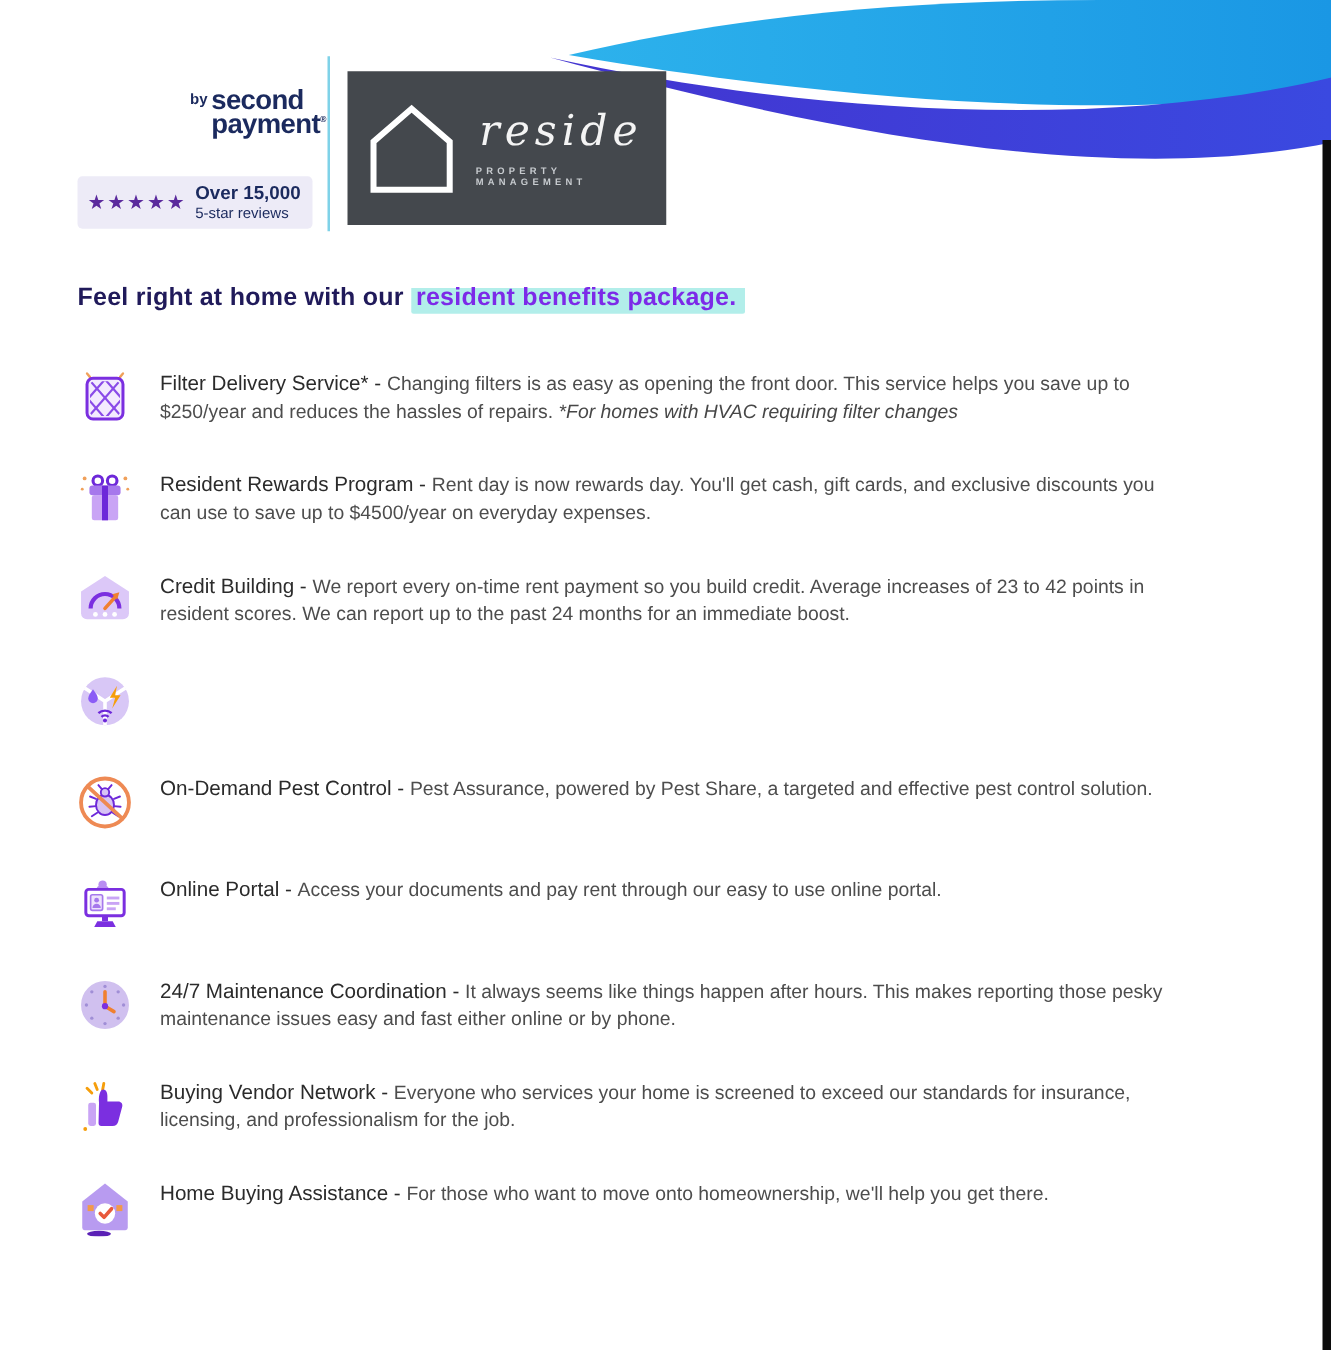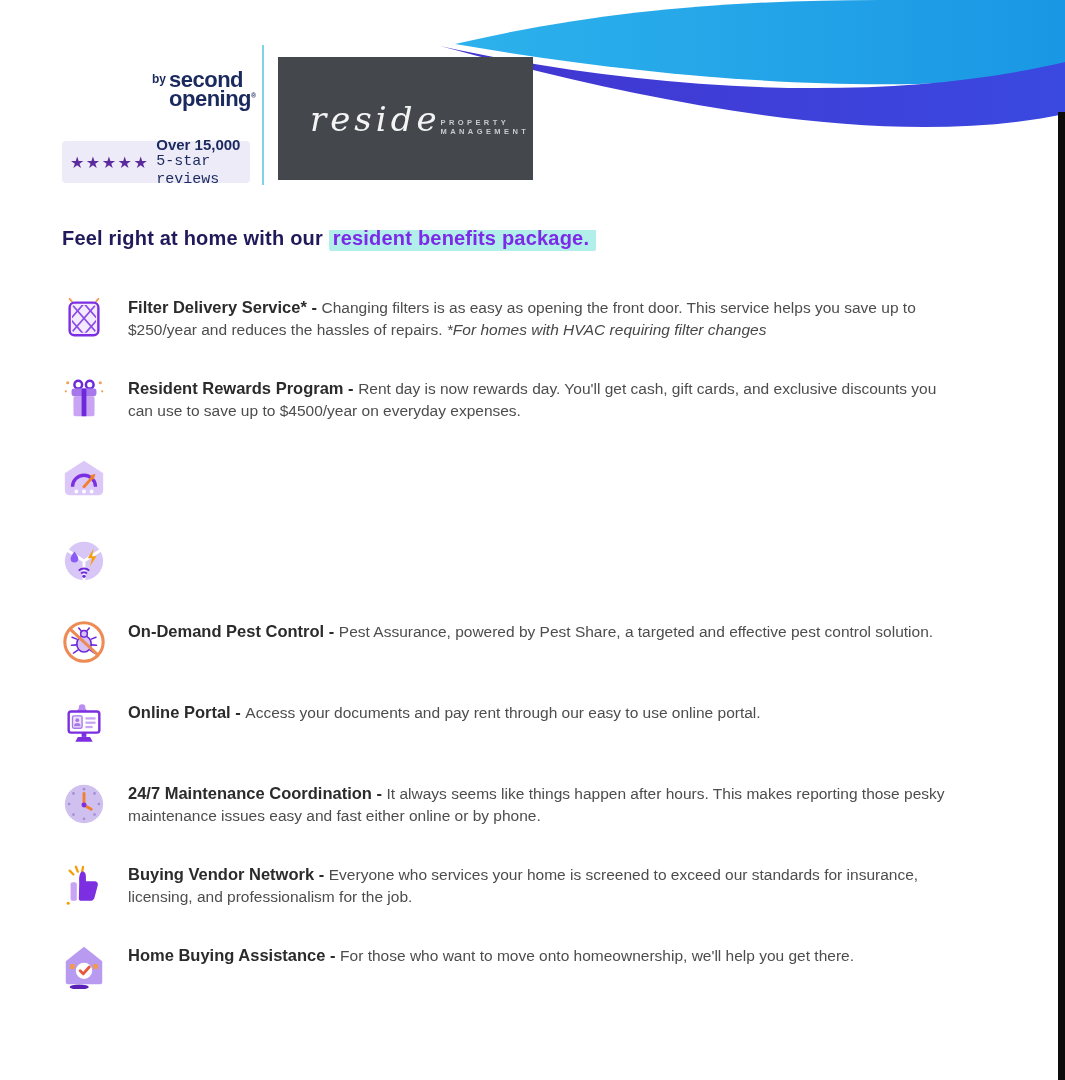--- a/index.html
+++ b/index.html
@@ -24,31 +24,31 @@
   .byline .sn { font-size:22px; font-weight:bold; letter-spacing:-0.5px; line-height:0.88; }
   .byline sup { font-size:7px; }
   .reviews {
     position:absolute; top:141px; left:62px; width:188px; height:42px; z-index:1;
     background:#edebf7; border-radius:4px; display:flex; align-items:center;
     padding:0 8px; box-sizing:border-box;
   }
   .stars { color:#5b2a9d; font-size:16px; letter-spacing:1.5px; }
   .rev-text { margin-left:7px; color:#1b2a5e; line-height:1.15; }
   .rev-line1 { font-size:15px; font-weight:bold; }
-  .rev-line2 { font-size:15px;font-family:Liberation Mono, monospace; }
+  .rev-line2 { font-size:12px; }
   .logo-divider {
     position:absolute; top:45px; left:262px; width:2px; height:140px;
     background:#7fd2e8; z-index:1;
   }
   .reside-box {
     position:absolute; top:57px; left:278px; width:255px; height:123px; z-index:1;
     background:#44484d; display:flex; align-items:center; padding:0 16px;
     box-sizing:border-box; gap:16px;
   }
-  .reside-text { display:flex; align-items:flex-end; }
+  .reside-text { display:flex; flex-direction:column; align-items:center; }
   .reside-name {
     font-family:"DejaVu Serif", serif; font-style:italic; color:#f4f4f4;
     font-size:34px; letter-spacing:4px; line-height:1;
   }
   .reside-sub {
     margin-top:10px; color:#c7cbcf; font-size:7.5px; letter-spacing:3.4px;
     font-weight:bold;
   }
   
   .headline {
@@ -67,21 +67,21 @@
   }
   .benefit { display:flex; align-items:flex-start; margin-bottom:33px; min-height:48px; }
   .ic {
     flex:0 0 48px; height:48px; margin-right:20px; display:flex;
     align-items:center; justify-content:center;
   }
   .btxt {
     margin:2px 0 0 0; font-size:15.5px; color:#4d4d4d; line-height:1.42;
     max-width:820px;
   }
-  .btitle { color:#2b2b2b; font-size:16.5px; font-weight:bold; }
+  .btitle { color:#2b2b2b; font-size:16.5px; font-weight:normal; }
   .bnote { color:#474747; }
 </style>
 </head>
 <body>
 
 <div class="page">
 
   <svg class="wave-svg" width="1065" height="230" viewBox="0 0 1065 230">
     <defs>
       <linearGradient id="wgl" x1="0" y1="0" x2="1" y2="0">
@@ -97,21 +97,21 @@
     <path d="M440 46 C640 90 880 106 1065 62 L1065 114 C880 152 640 100 440 46 Z" fill="url(#wgd)"></path>
   </svg>
 
   <div class="right-edge"></div>
 
 
   <div class="byline">
     <span class="by">by</span>
     <span class="stack">
       <span class="sn">second</span>
-      <span class="sn"><span>opening</span><sup>®</sup></span>
+      <span class="sn"><span>payment</span><sup>®</sup></span>
     </span>
   </div>
 
   <div class="reviews">
     <span class="stars">★★★★★</span>
     <span class="rev-text">
       <div class="rev-line1">Over 15,000</div>
       <div class="rev-line2">5-star reviews</div>
     </span>
   </div>
@@ -171,20 +171,21 @@
         <svg width="46" height="46" viewBox="0 0 48 48">
           <path d="M24 4 L44 17 L44 35 a5 5 0 0 1 -5 5 L9 40 a5 5 0 0 1 -5 -5 L4 17 Z" fill="#dcc8f8"></path>
           <path d="M12 31 a12 12 0 0 1 24 0" fill="none" stroke="#7b2fe0" stroke-width="3.5"></path>
           <path d="M24 31 L33 21" stroke="#f08030" stroke-width="3" stroke-linecap="round"></path>
           <path d="M36 17.5 l-6 1.8 4.2 4.2 Z" fill="#f08030"></path>
           <circle cx="16" cy="36" r="2" fill="#ffffff"></circle>
             <circle cx="24" cy="36" r="2" fill="#ffffff"></circle>
             <circle cx="32" cy="36" r="2" fill="#ffffff"></circle>
         </svg>
       </span>
+      <p class="btxt"><b class="btitle">Credit Building - </b><span>We report every on-time rent payment so you build credit. Average increases of 23 to 42 points in resident scores. We can report up to the past 24 months for an immediate boost.</span></p>
     </li>
 
     <li class="benefit">
       <span class="ic">
         <svg width="46" height="46" viewBox="0 0 48 48">
           <circle cx="24" cy="24" r="20" fill="#d8c7f6"></circle>
           <path d="M24 24 L24 44 M24 24 L7 13 M24 24 L41 13" stroke="#ffffff" stroke-width="3" fill="none"></path>
           <path d="M14 14 c-2.6 3.6 -4 5.8 -4 7.6 a4 4 0 0 0 8 0 c0 -1.8 -1.4 -4 -4 -7.6 z" fill="#8b5cf6"></path>
           <path d="M34 11 l-6 10 h4.5 l-2.5 9 7 -11 h-4.5 z" fill="#f59e0b"></path>
           <path d="M18.5 34 a8 8 0 0 1 11 0" fill="none" stroke="#6d28d9" stroke-width="2"></path>

